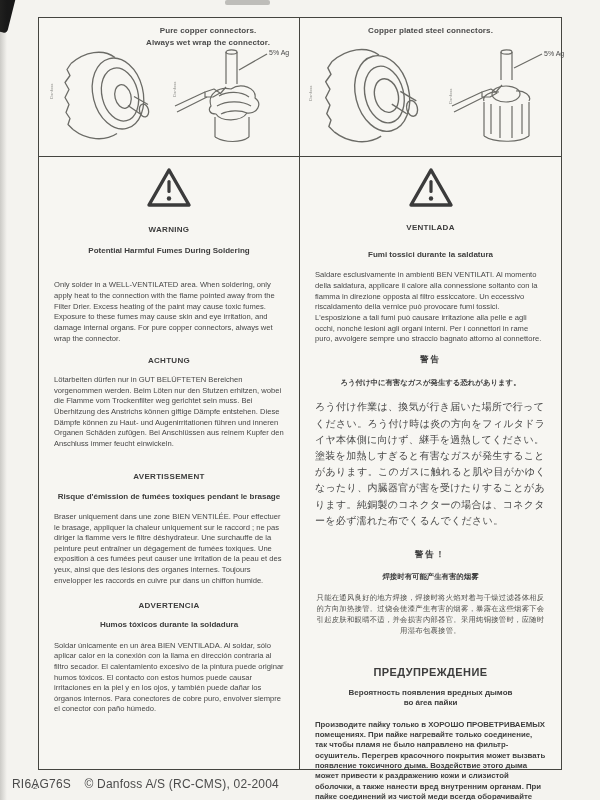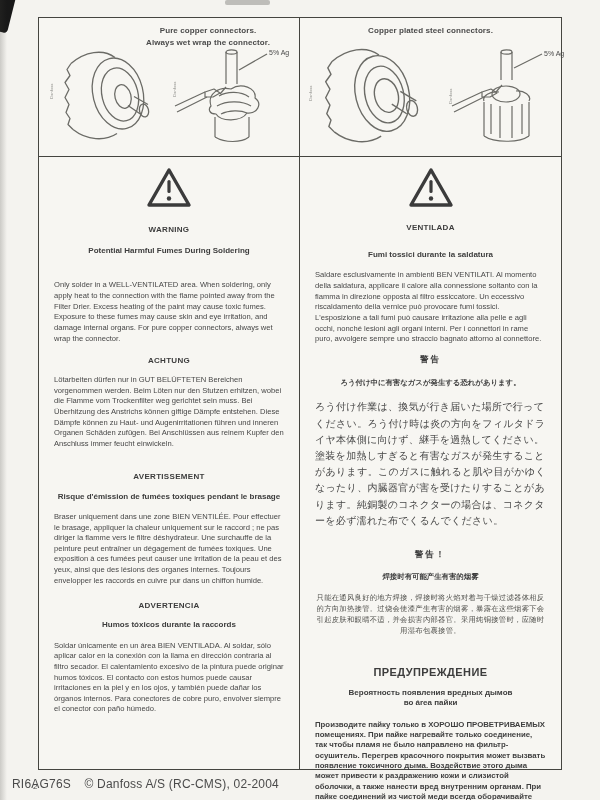--- a/index.html
+++ b/index.html
@@ -170,21 +170,21 @@
       <div class="bod" style="margin-top:24px;">Only solder in a WELL-VENTILATED area. When soldering, only apply heat to the connection with the flame pointed away from the Filter Drier. Excess heating of the paint may cause toxic fumes. Exposure to these fumes may cause skin and eye irritation, and damage internal organs. For pure copper connectors, always wet wrap the connector.</div>
 
       <div class="hdr" style="margin-top:12px;">ACHTUNG</div>
       <div class="bod" style="margin-top:10px;">Lötarbeiten dürfen nur in GUT BELÜFTETEN Bereichen vorgenommen werden. Beim Löten nur den Stutzen erhitzen, wobei die Flamme vom Trockenfilter weg gerichtet sein muss. Bei Überhitzung des Anstrichs können giftige Dämpfe entstehen. Diese Dämpfe können zu Haut- und Augenirritationen führen und inneren Organen Schäden zufügen. Bei Anschlüssen aus reinem Kupfer den Anschluss immer feucht einwickeln.</div>
 
       <div class="hdr" style="margin-top:22px;">AVERTISSEMENT</div>
       <div class="sub" style="margin-top:11px;">Risque d'émission de fumées toxiques pendant le brasage</div>
       <div class="bod" style="margin-top:10px;">Braser uniquement dans une zone BIEN VENTILÉE. Pour effectuer le brasage, appliquer la chaleur uniquement sur le raccord ; ne pas diriger la flamme vers le filtre déshydrateur. Une surchauffe de la peinture peut entraîner un dégagement de fumées toxiques. Une exposition à ces fumées peut causer une irritation de la peau et des yeux, ainsi que des lésions des organes internes. Toujours envelopper les raccords en cuivre pur dans un chiffon humide.</div>
 
       <div class="hdr" style="margin-top:15px;">ADVERTENCIA</div>
-      <div class="sub" style="margin-top:10px;">Humos tóxicos durante la raccords</div>
+      <div class="sub" style="margin-top:10px;">Humos tóxicos durante la soldadura</div>
       <div class="bod" style="margin-top:10px;">Soldar únicamente en un área BIEN VENTILADA. Al soldar, sólo aplicar calor en la conexión con la llama en dirección contraria al filtro secador. El calentamiento excesivo de la pintura puede originar humos tóxicos. El contacto con estos humos puede causar irritaciones en la piel y en los ojos, y también puede dañar los órganos internos. Para conectores de cobre puro, envolver siempre el conector con paño húmedo.</div>
     </div>
 
     <div class="col">
       <div class="tri-wrap" style="margin-top:10px;">
         <svg width="46" height="42" viewBox="0 0 46 42">
           <path d="M23 3 L43 38 L3 38 Z" fill="none" stroke="#3b3b3b" stroke-width="3.4" stroke-linejoin="round"></path>
           <rect x="21.4" y="13" width="3.2" height="13" rx="1.6" fill="#3b3b3b"></rect>
           <circle cx="23" cy="31.5" r="2.2" fill="#3b3b3b"></circle>
         </svg>

